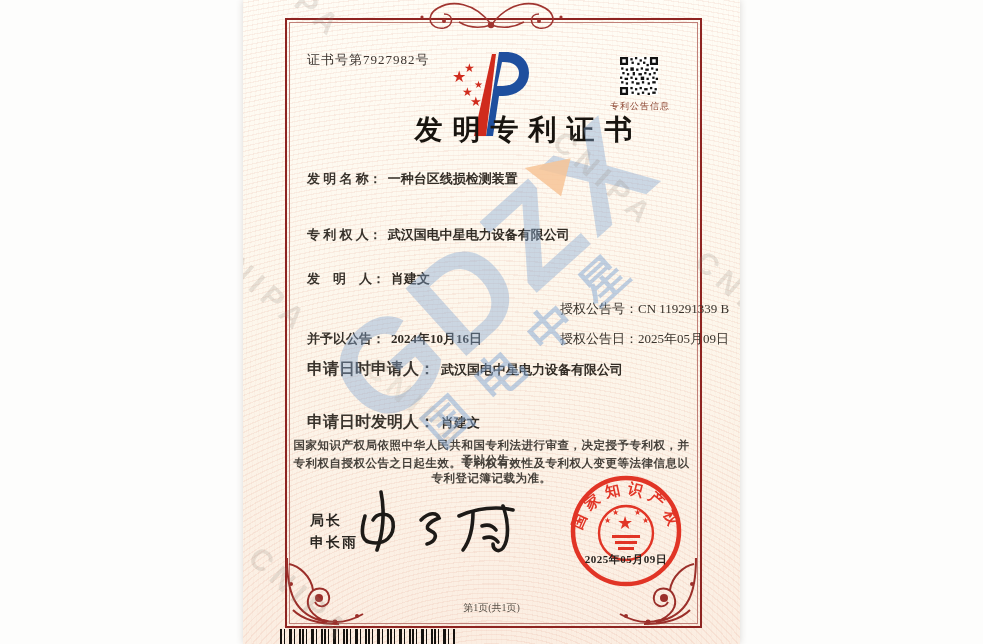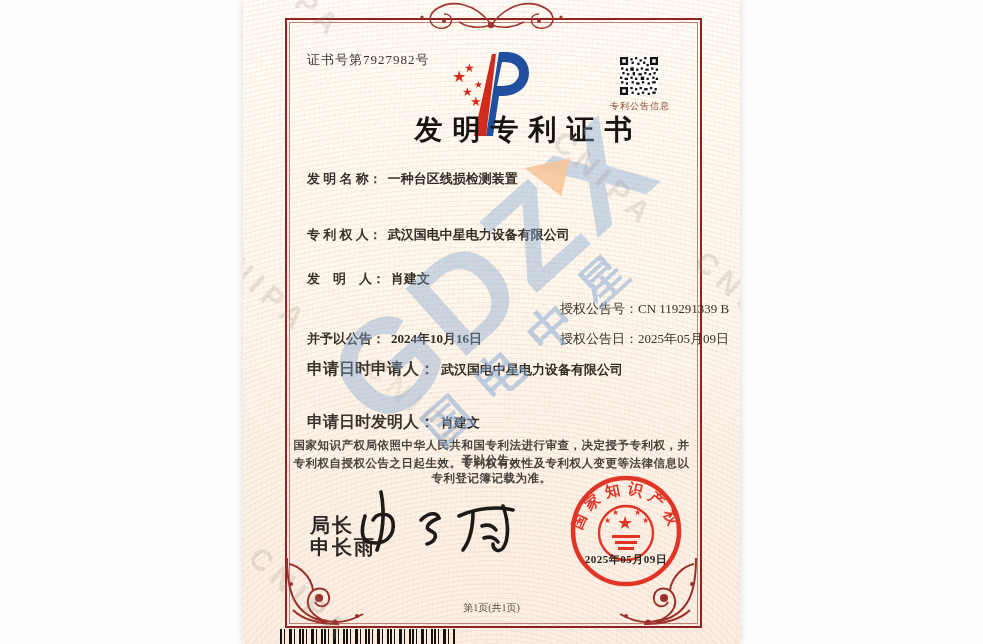--- a/index.html
+++ b/index.html
@@ -40,21 +40,21 @@
   .row{position:absolute;left:64px;font-size:13px;font-weight:bold;color:#39332c;white-space:nowrap;}
   .row .lab{color:#39332c;}
   .row .val{margin-left:6px;color:#322c25;margin-top:44px;}
   .row2{position:absolute;left:317px;font-size:13px;font-weight:normal;color:#39332c;white-space:nowrap;}
   .small-lab{font-size:16px;}
   
   .decl{position:absolute;left:46px;width:405px;text-align:center;
     font-size:11.5px;color:#46413b;letter-spacing:.5px;font-weight:bold;}
   
   .officer{position:absolute;left:67px;font-family:"Liberation Sans","DejaVu Sans",sans-serif;
-    font-size:20px;font-weight:bold;color:#2b2722;letter-spacing:2px;text-align:right;}
+    font-size:14px;font-weight:bold;color:#2b2722;letter-spacing:2px;text-align:right;}
   .signature{position:absolute;left:108px;top:486px;width:180px;height:70px;}
   .seal{position:absolute;left:325px;top:473px;width:116px;height:116px;opacity:.93;}
   .seal-date{position:absolute;left:325px;top:552px;width:116px;text-align:center;
     font-size:11px;font-weight:bold;color:#26221e;z-index:6;letter-spacing:.5px;}
   .footer{position:absolute;left:42px;top:601px;width:413px;text-align:center;
     font-size:10px;color:#575047;}
   .barcode{position:absolute;left:37px;top:629px;width:176px;height:15px;
     background:repeating-linear-gradient(90deg,
       #14110e 0 2px, rgba(0,0,0,0) 2px 4px,
       #14110e 4px 5px, rgba(0,0,0,0) 5px 9px,

